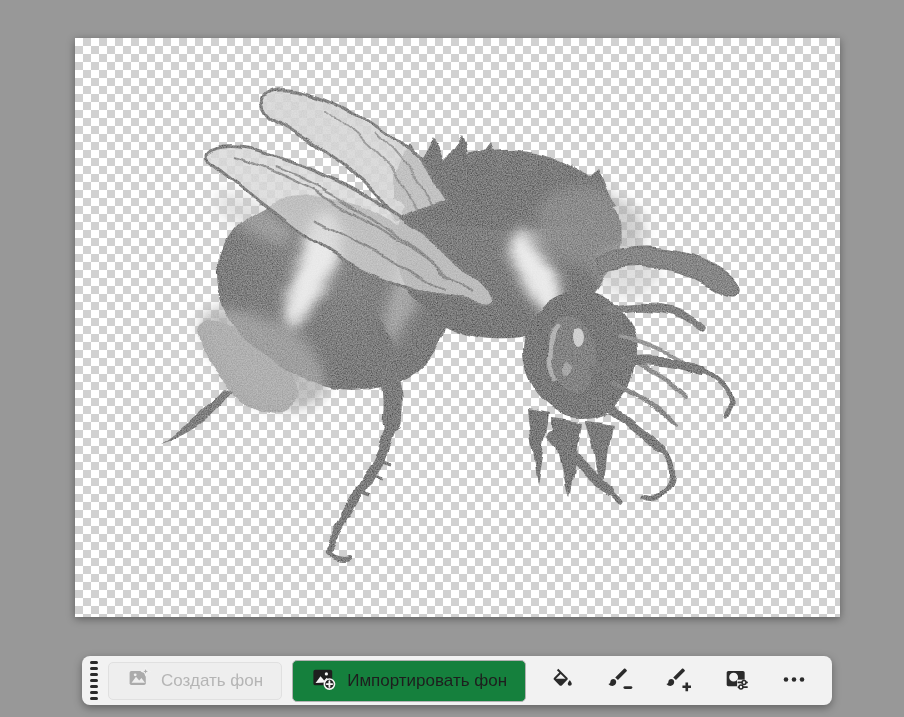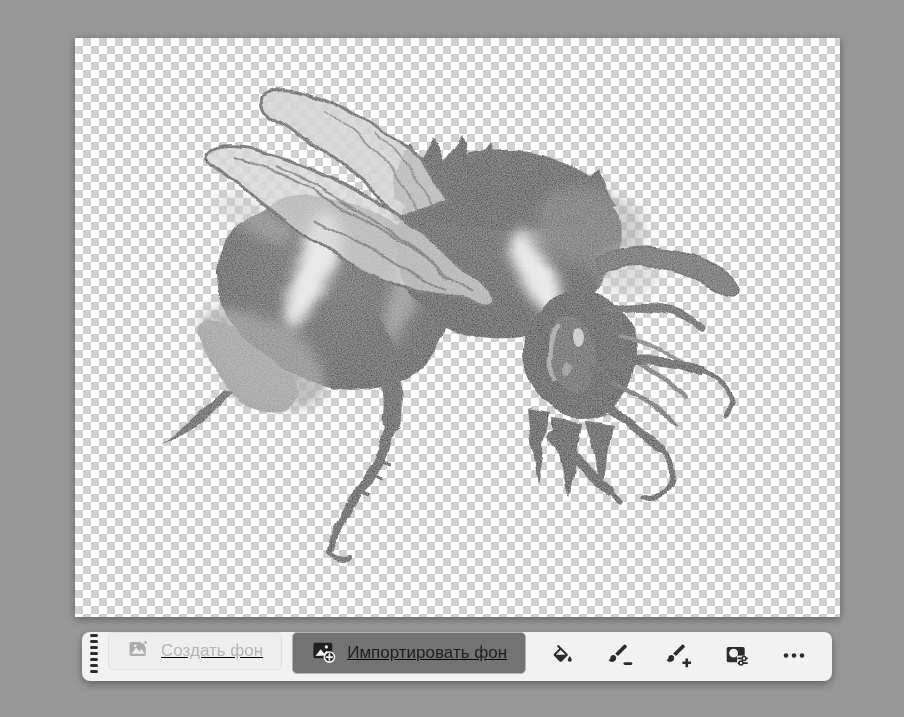--- a/index.html
+++ b/index.html
@@ -11,32 +11,32 @@
     background-color:#ffffff;
     background-image:
       linear-gradient(45deg,#d1d1d1 25%,transparent 25%,transparent 75%,#d1d1d1 75%),
       linear-gradient(45deg,#d1d1d1 25%,transparent 25%,transparent 75%,#d1d1d1 75%);
     background-size:16px 16px;
     background-position:0 0,8px 8px;
     box-shadow:0 2px 8px rgba(0,0,0,.38);}
   .canvas svg{display:block;}
 
   
-  .toolbar{position:absolute;left:82px;top:632px;width:750px;height:49px;
+  .toolbar{position:absolute;left:82px;top:656px;width:750px;height:49px;
     background:#f2f2f2;border-radius:8px;box-shadow:0 3px 9px rgba(0,0,0,.35);
-    display:flex;padding:0 10px 0 8px;box-sizing:border-box;text-decoration:underline;}
+    display:flex;align-items:center;padding:0 10px 0 8px;box-sizing:border-box;}
   .handle{display:flex;flex-direction:column;gap:3px;margin-right:10px;cursor:grab;padding:2px 0;}
   .handle i{display:block;width:8px;height:3px;border-radius:1.5px;background:#2b2b2b;}
 
   .btn{display:inline-flex;align-items:center;gap:10px;border-radius:5px;
        font-size:17px;padding:0 18px;cursor:pointer;white-space:nowrap;
        font-family:"Liberation Sans",sans-serif;}
   .btn svg{flex:0 0 auto;}
   .btn.create{height:38px;background:#eeeeee;border:1px solid #e0e0e0;color:#b5b5b5;cursor:default;}
-  .btn.import{height:42px;background:#737373;border:1px solid #b2b2b2;color:#1e1e1e;margin-left:10px;}
+  .btn.import{height:42px;background:#15803d;border:1px solid #b2b2b2;color:#1e1e1e;margin-left:10px;}
 
   .tools{display:flex;align-items:center;gap:14px;margin-left:14px;}
   .tool{width:44px;height:40px;display:flex;align-items:center;justify-content:center;
         background:transparent;border:none;cursor:pointer;color:#2b2b2b;padding:0;}
   .tool svg{width:26px;height:26px;}
 </style>
 </head>
 <body>
 
 <div class="stage">

